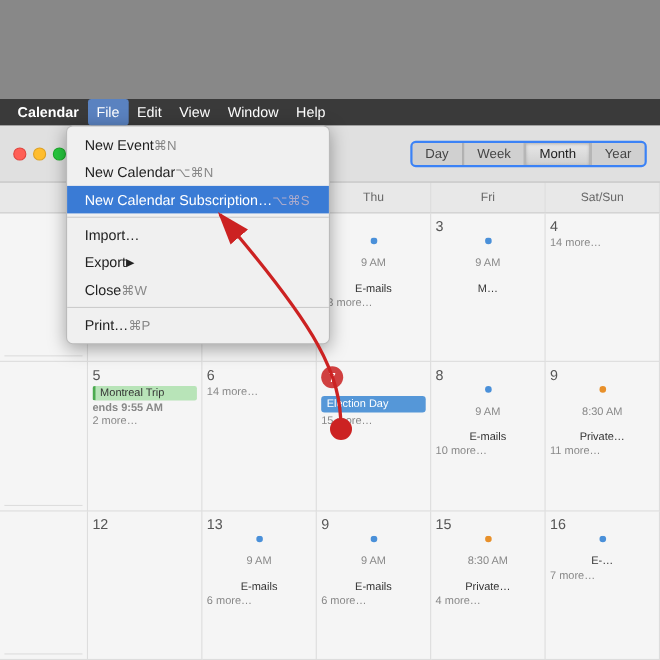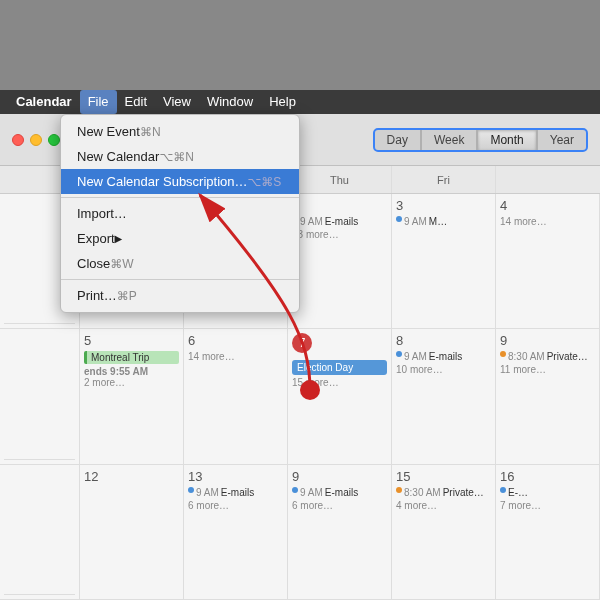--- a/index.html
+++ b/index.html
@@ -193,26 +193,27 @@
       align-items: center;
       justify-content: center;
       font-size: 12px;
     }
     .cell-date.gray {
       color: #aaa;
     }
 
     .event-item {
       display: flex;
-      align-items: flex-start;
-      gap: 2px;
+      align-items: center;
+      gap: 12px;
       font-size: 10px;
       margin-bottom: 2px;
       white-space: nowrap;
       overflow: hidden;
+      flex-direction: column;
     }
     .event-dot {
       width: 6px;
       height: 6px;
       border-radius: 50%;
       flex-shrink: 0;
     }
     .event-dot.blue { background: #4a90d9; }
     .event-dot.orange { background: #e8902a; }
     .event-time {
@@ -358,20 +359,21 @@
   </div>
 
   <div class="calendar-area">
 
     <div class="day-headers">
       <div class="day-header"></div>
       <div class="day-header">Tue</div>
       <div class="day-header">Wed</div>
       <div class="day-header">Thu</div>
       <div class="day-header">Fri</div>
+      <div class="day-header">Sat/Sun</div>
     </div>
 
     <div class="calendar-grid">
 
       <div class="calendar-cell week-col">
         <div class="week-cell"></div>
       </div>
       <div class="calendar-cell">
         <div class="cell-date gray">31</div>
       </div>

